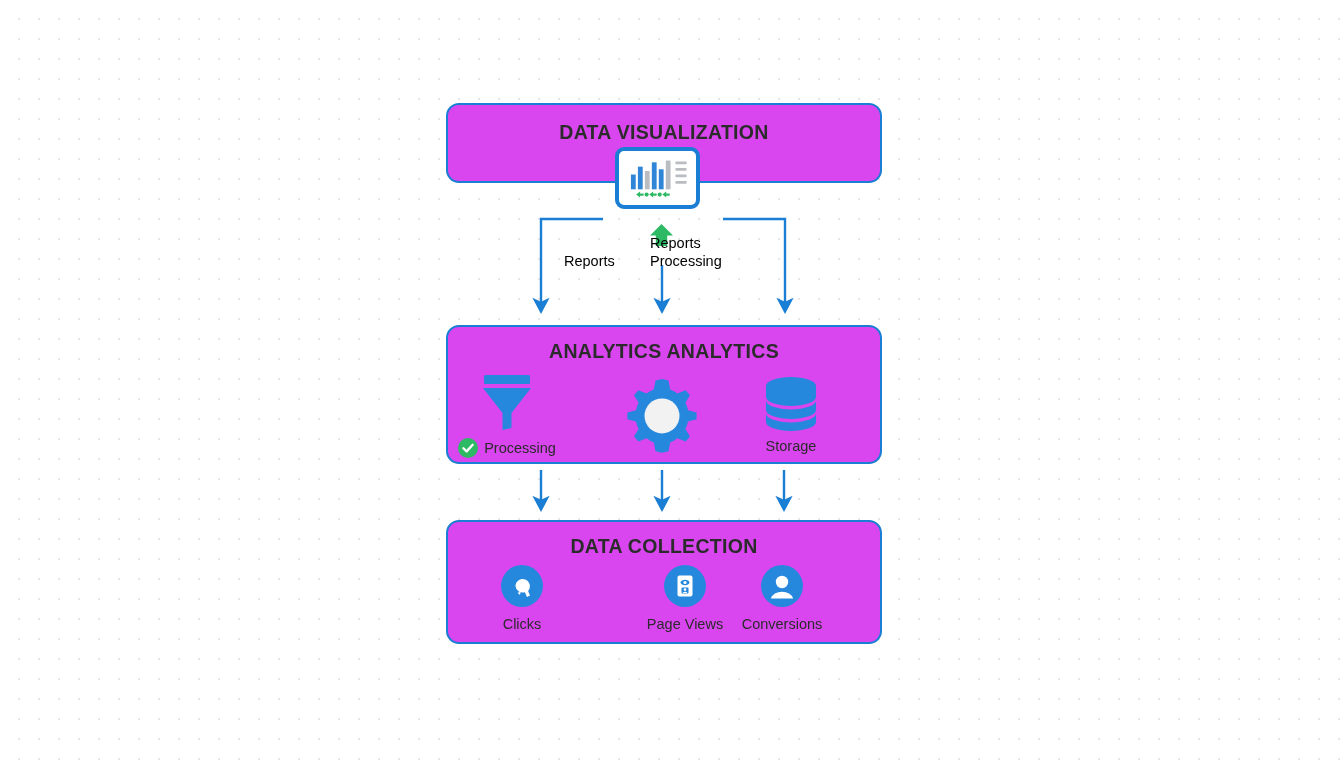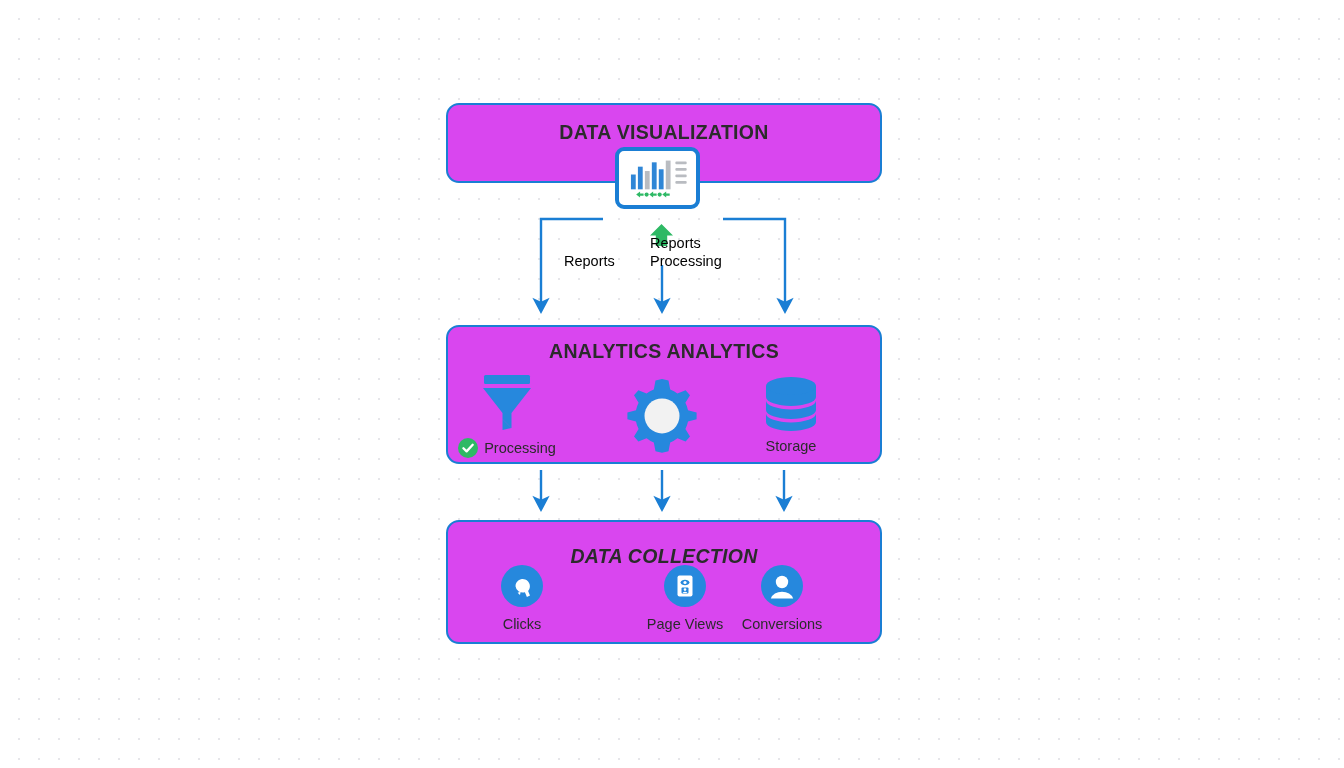--- a/index.html
+++ b/index.html
@@ -44,21 +44,21 @@
     color: #2b2b2b;
   }
 
   #panel-viz { left: 446px; top: 103px; width: 436px; height: 80px; }
   #panel-viz .panel-title { top: 16px; }
 
   #panel-analytics { left: 446px; top: 325px; width: 436px; height: 139px; }
   #panel-analytics .panel-title { top: 13px; }
 
   #panel-collection { left: 446px; top: 520px; width: 436px; height: 124px; }
-  #panel-collection .panel-title { top: 23px; font-style: italic; }
+  #panel-collection .panel-title { top: 13px; }
 
   
   #chart-badge {
     position: absolute;
     left: 615px;
     top: 147px;
     width: 85px;
     height: 62px;
     box-sizing: border-box;
     background: #ffffff;

